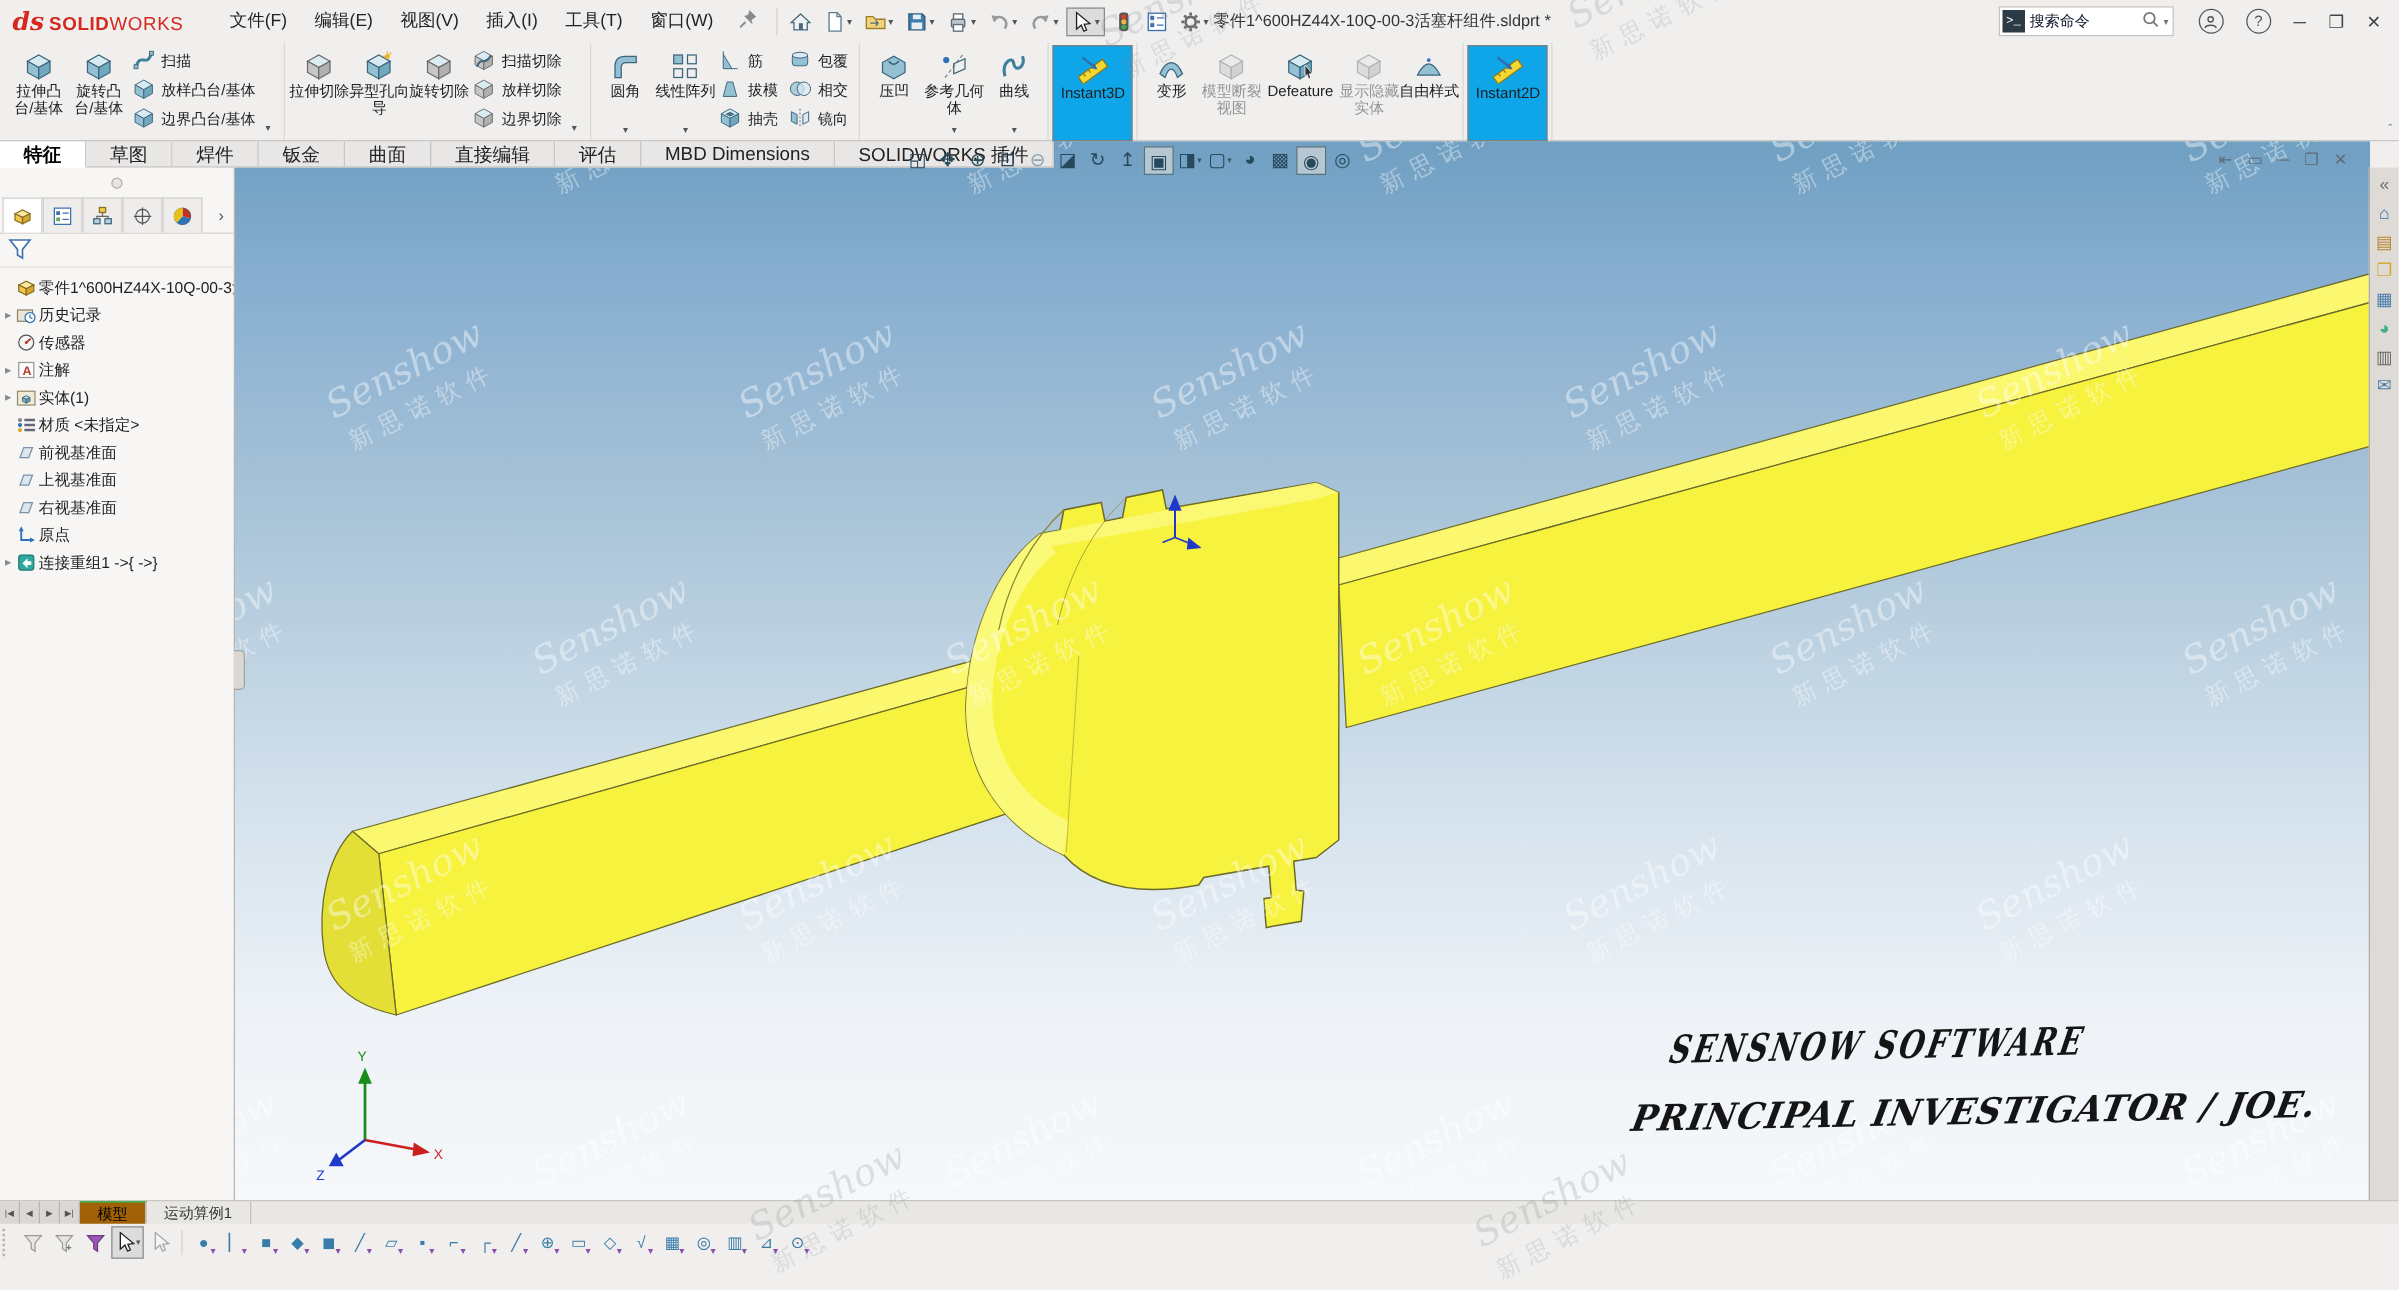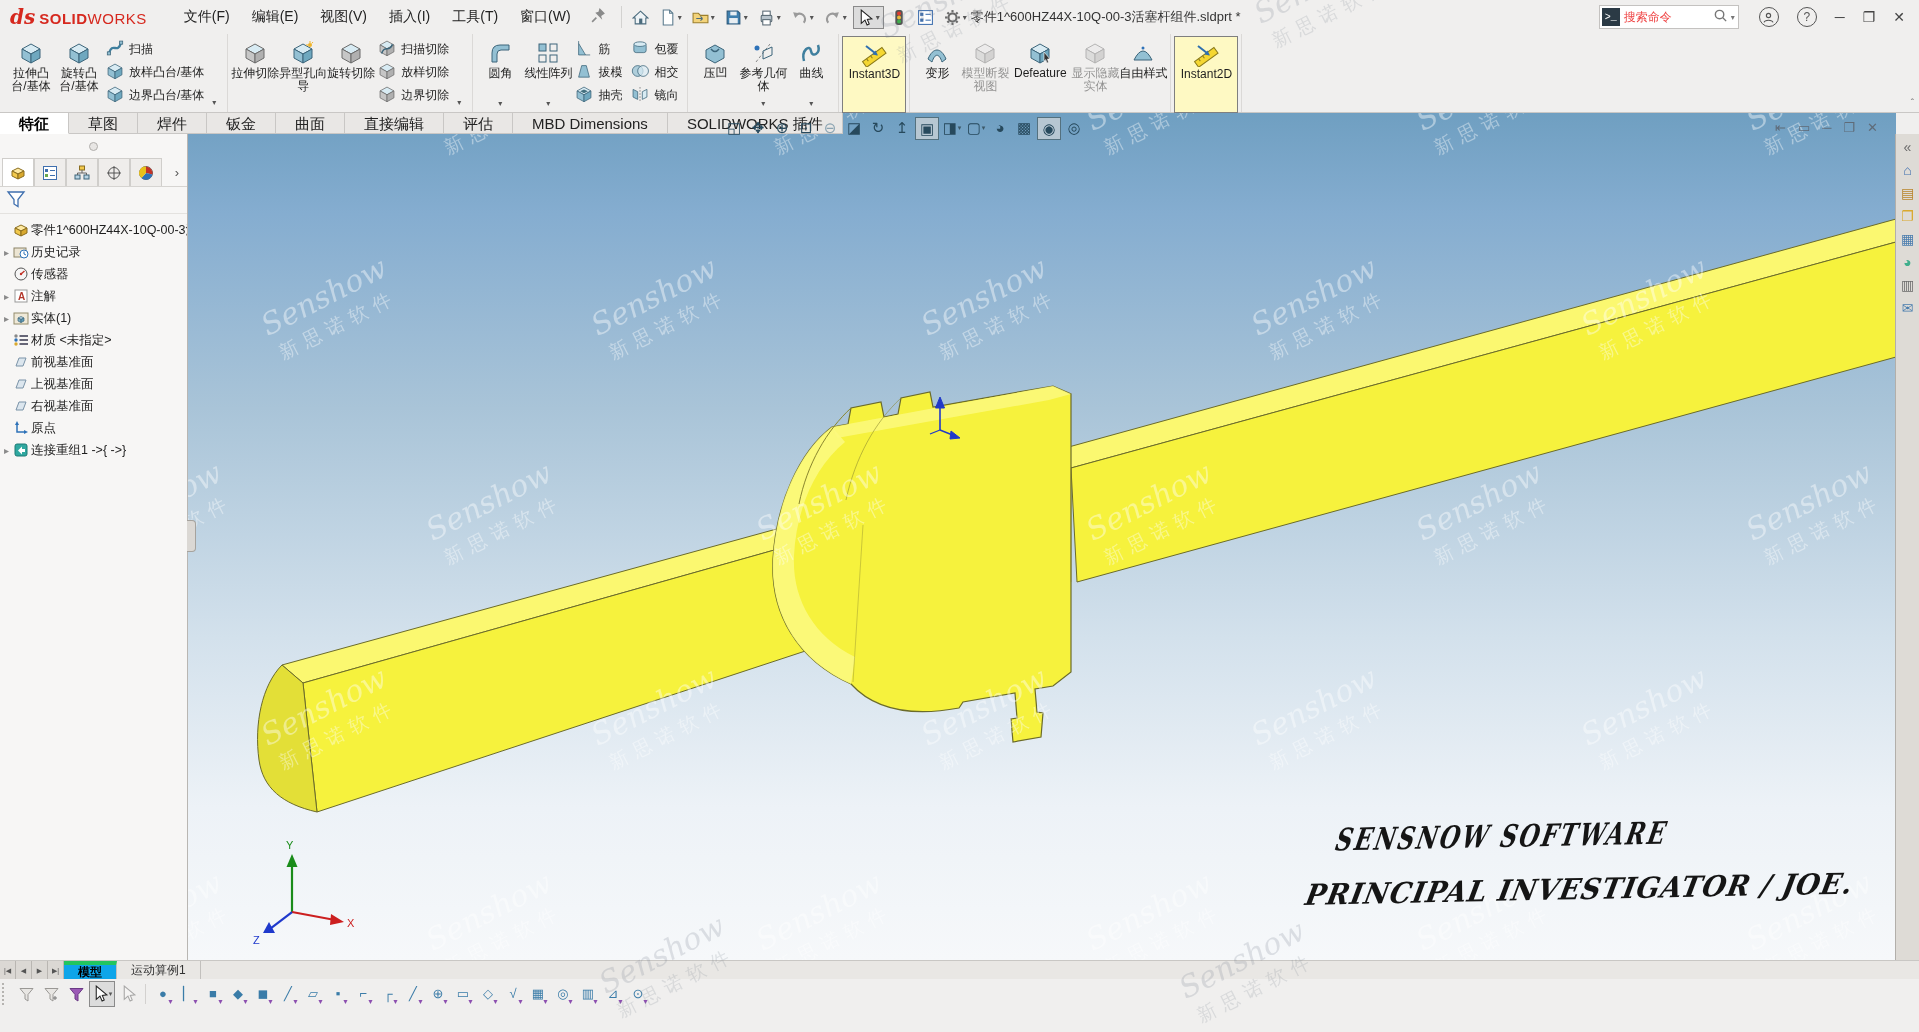--- a/index.html
+++ b/index.html
@@ -13,31 +13,31 @@
   .menu-item{padding:4px 11px;font-size:14px;color:#222;cursor:default;}
   .pinbtn{margin:0 8px;}
   .qsep{width:1px;height:22px;background:#d3d2d0;margin:0 6px;}
   .quick{display:flex;align-items:center;gap:2px;}
   .qbtn{display:flex;align-items:center;padding:2px 3px;border:1px solid transparent;}
   .qbtn.pressed{background:#dcdcdc;border-color:#8a8a8a;}
   .qcaret{font-size:8px;color:#555;margin-left:2px;}
   .doc-title{flex:1;text-align:left;font-size:13px;color:#333;white-space:nowrap;overflow:hidden;}
   .search{display:flex;align-items:center;width:138px;height:22px;background:#fff;border:1px solid #c4c2c0;margin-right:14px;}
   .search-badge{width:18px;height:18px;background:#2b3a45;color:#fff;font-size:10px;display:flex;align-items:center;justify-content:center;margin:0 4px 0 2px;font-family:"Liberation Mono",monospace;}
-  .search-ph{flex:1;color:#ef4444;font-size:12px;}
+  .search-ph{flex:1;color:#0f172a;font-size:12px;}
   .search-caret{font-size:8px;color:#777;margin:0 3px;}
   .win-cluster{display:flex;align-items:center;gap:18px;margin:0 14px 0 6px;color:#444;}
   .win-glyph{font-size:14px;color:#444;}
   .circle-glyph{width:18px;height:18px;border:1.4px solid #555;border-radius:50%;display:flex;align-items:center;justify-content:center;font-size:12px;color:#555;}
   
   .ribbon{position:absolute;top:34px;left:0;right:0;height:78px;background:#f0efee;border-bottom:1px solid #c9c7c5;display:flex;align-items:stretch;padding-left:4px;z-index:25;}
   .rgroup{display:flex;align-items:flex-start;padding:2px 3px;border-right:1px solid #dbd9d7;position:relative;}
   .bigbtn{width:48px;display:flex;flex-direction:column;align-items:center;padding-top:3px;text-align:center;line-height:13px;font-size:12px;position:relative;height:70px;}
   .bigbtn.wide{width:62px;}
-  .bigbtn.pressed{background:#fef9c3;border:1px solid #7f7f7f;height:72px;}
+  .bigbtn.pressed{background:#0ea5e9;border:1px solid #7f7f7f;height:72px;}
   .bigbtn.disabled{opacity:.45;filter:grayscale(1);}
   .bigbtn .ricon{height:28px;display:flex;align-items:center;}
   .rlabel{word-break:break-all;}
   .bcaret{position:absolute;bottom:-1px;font-size:8px;color:#555;}
   .rstack{display:flex;flex-direction:column;padding-top:2px;}
   .smallbtn{display:flex;align-items:center;gap:4px;height:23px;padding:0 6px 0 2px;font-size:12px;white-space:nowrap;}
   .gcaret{align-self:flex-end;font-size:8px;color:#555;margin:0 8px 3px 2px;}
   .ribbon-collapse{position:absolute;right:5px;bottom:2px;font-size:10px;color:#777;}
   
   .main{position:absolute;top:112px;left:0;right:0;height:848px;background:#f0efee;}
@@ -77,21 +77,21 @@
   .wm.chrome .s{color:rgba(125,133,145,.22);}
   .wm.chrome .c{color:rgba(125,133,145,.20);}
   #part-svg{position:absolute;inset:0;z-index:2;}
   #annotation-svg{position:absolute;left:1085px;top:688px;z-index:6;}
   #triad-svg{position:absolute;left:0;bottom:0;z-index:6;}
   #space-triad{position:absolute;left:735px;top:280px;z-index:6;}
   
   .model-tabs{position:absolute;top:960px;left:0;right:0;height:19px;background:#e9e7e4;border-top:1px solid #c9c7c4;display:flex;align-items:stretch;z-index:20;}
   .mnav{width:15px;display:flex;align-items:center;justify-content:center;font-size:7px;color:#555;background:#dbd8d4;border-right:1px solid #b9b6b2;}
   .mtab{padding:2px 14px;font-size:12px;display:flex;align-items:center;border-right:1px solid #c2c0bd;color:#333;}
-  .mtab.active{background:#0ea5e9;font-weight:bold;color:#000;border-top:4px solid #22c55e;}
+  .mtab.active{background:#a16207;font-weight:normal;color:#000;border-top:1px solid #22c55e;}
   .bottom-toolbar{position:absolute;top:979px;left:0;right:0;height:29px;background:#f0efee;display:flex;align-items:center;gap:1px;padding-left:2px;z-index:20;}
   .grip{width:5px;height:22px;border-left:2px dotted #b5b3b0;margin-right:4px;}
   .bbtn{width:24px;height:24px;display:flex;align-items:center;justify-content:center;position:relative;}
   .bbtn.pressed{background:#dcdcdc;border:1px solid #8a8a8a;}
   .snap-glyph{font-size:13px;color:#3a7ca8;line-height:1;}
   .snap-funnel{position:absolute;right:1px;bottom:1px;font-size:7px;color:#8c4fb0;}
   .bsep{width:1px;height:20px;background:#d3d1cf;margin:0 4px;}
   .bcaret-sm{font-size:7px;color:#555;}
   
   .statusbar{position:absolute;top:1008px;left:0;right:0;height:24px;background:#f0efee;border-top:1px solid #cfcdca;display:flex;align-items:center;font-size:12.5px;color:#333;z-index:20;}

